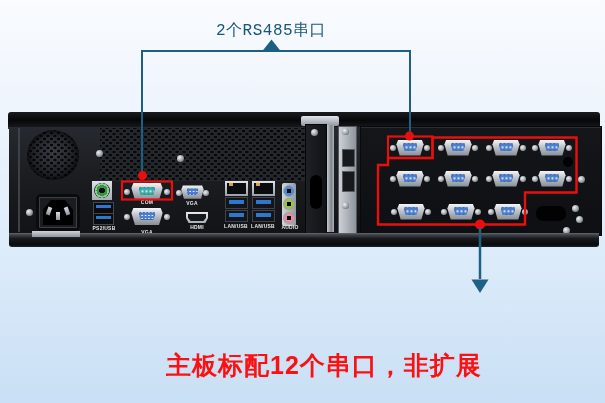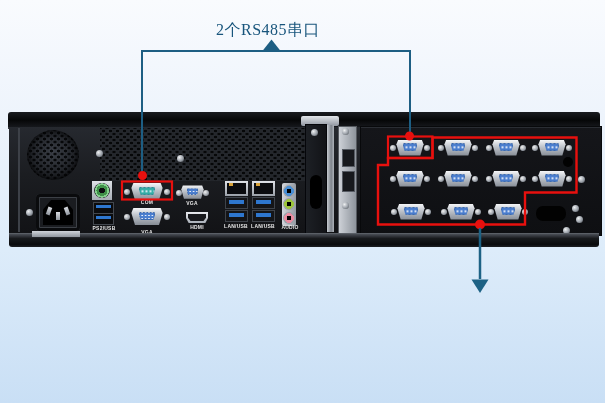--- a/index.html
+++ b/index.html
@@ -96,21 +96,21 @@
   .recess{position:absolute;left:352px;top:14px;width:240px;height:108px;border:1px solid #08090b;
       background:linear-gradient(180deg,#15161a,#0e0f12);box-shadow:inset 0 1px 0 #2a2d33}
   .cutout{position:absolute;left:528px;top:94px;width:30px;height:15px;border-radius:7px;background:#020202}
   
   .plabel{position:absolute;color:#e8e8e8;font:700 8px "Liberation Sans",sans-serif;
       letter-spacing:.4px;white-space:nowrap;transform:translateX(-50%) scale(.62);
       transform-origin:center top}
   
   .overlay{position:absolute;left:0;top:0;z-index:5}
   .ann{position:absolute;z-index:6;color:#18557c;
-      font-family:Liberation Serif, serif;font-size:16px;letter-spacing:.5px}
+      font-family:Liberation Mono, monospace;font-size:16px;letter-spacing:.5px}
   .ann-rs485{left:216px;top:20px}
   .ann-rs232{left:420px;top:295px}
   .footer-note{position:absolute;left:166px;top:349px;z-index:6;color:#fb1111;
       font:700 25px "Liberation Sans","DejaVu Sans",sans-serif;letter-spacing:1px;white-space:nowrap}
 </style>
 </head>
 <body>
 
 <div class="stage">
 
@@ -303,13 +303,14 @@
     <rect x="122" y="181.5" width="50" height="18" fill="none" stroke="#e8100e" stroke-width="2.2"></rect>
     <rect x="388" y="136.5" width="44.5" height="21.5" fill="none" stroke="#e8100e" stroke-width="2.2"></rect>
     <path d="M432.5,137.5 L576.5,137.5 L576.5,192.5 L525,192.5 L525,224.5 L378,224.5 L378,165 L388,165 L388,158 L432.5,158 Z" fill="none" stroke="#e8100e" stroke-width="2.4"></path>
 
     <circle cx="480" cy="224.5" r="5" fill="#e8100e"></circle>
     <path d="M480,228 L480,279" fill="none" stroke="#1d6285" stroke-width="2.5"></path>
     <path d="M480,293 L471.5,279.5 L488.5,279.5 Z" fill="#1d6285"></path>
   </svg>
 
   <div class="ann ann-rs485">2个RS485串口</div>
+  <div class="footer-note">主板标配12个串口，非扩展</div>
 </div>
 
 </body></html>

